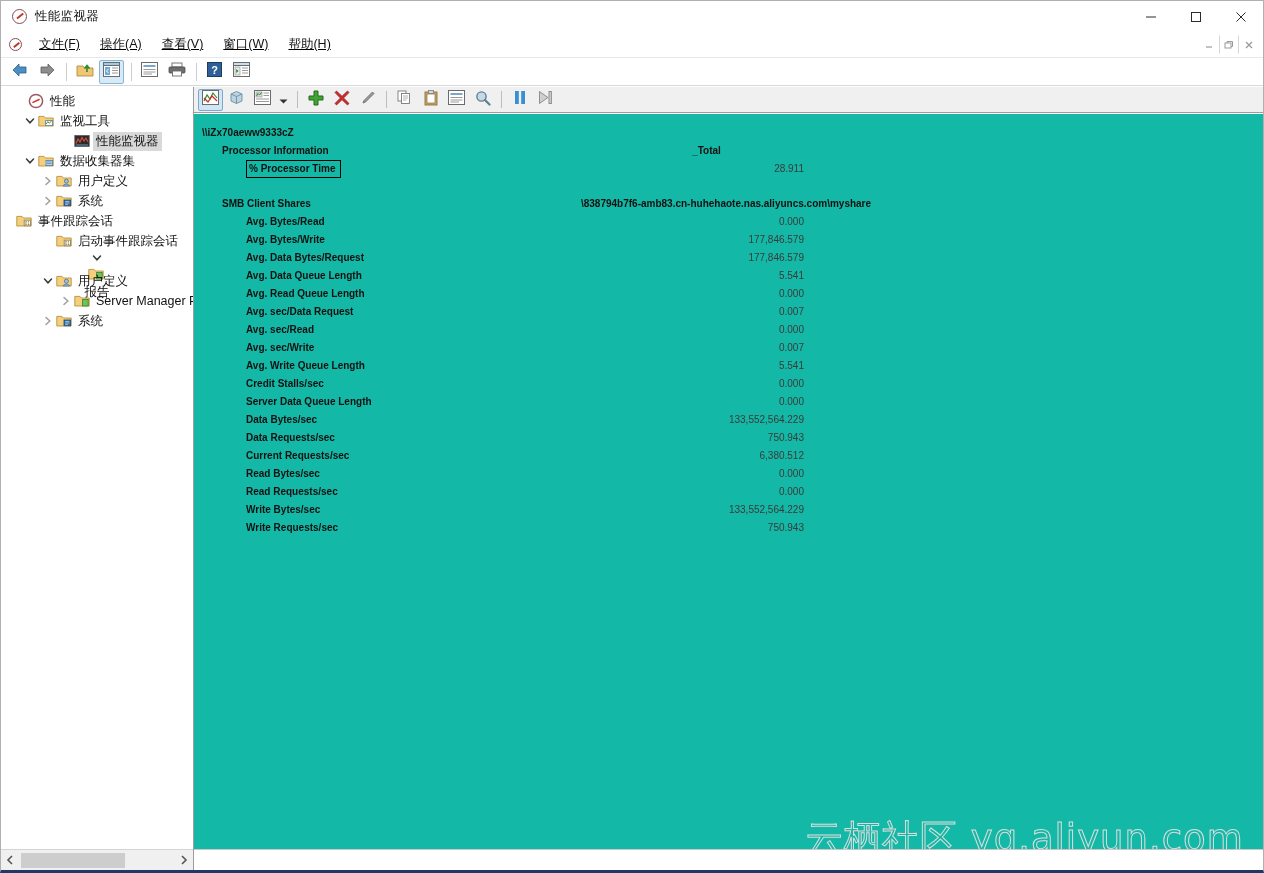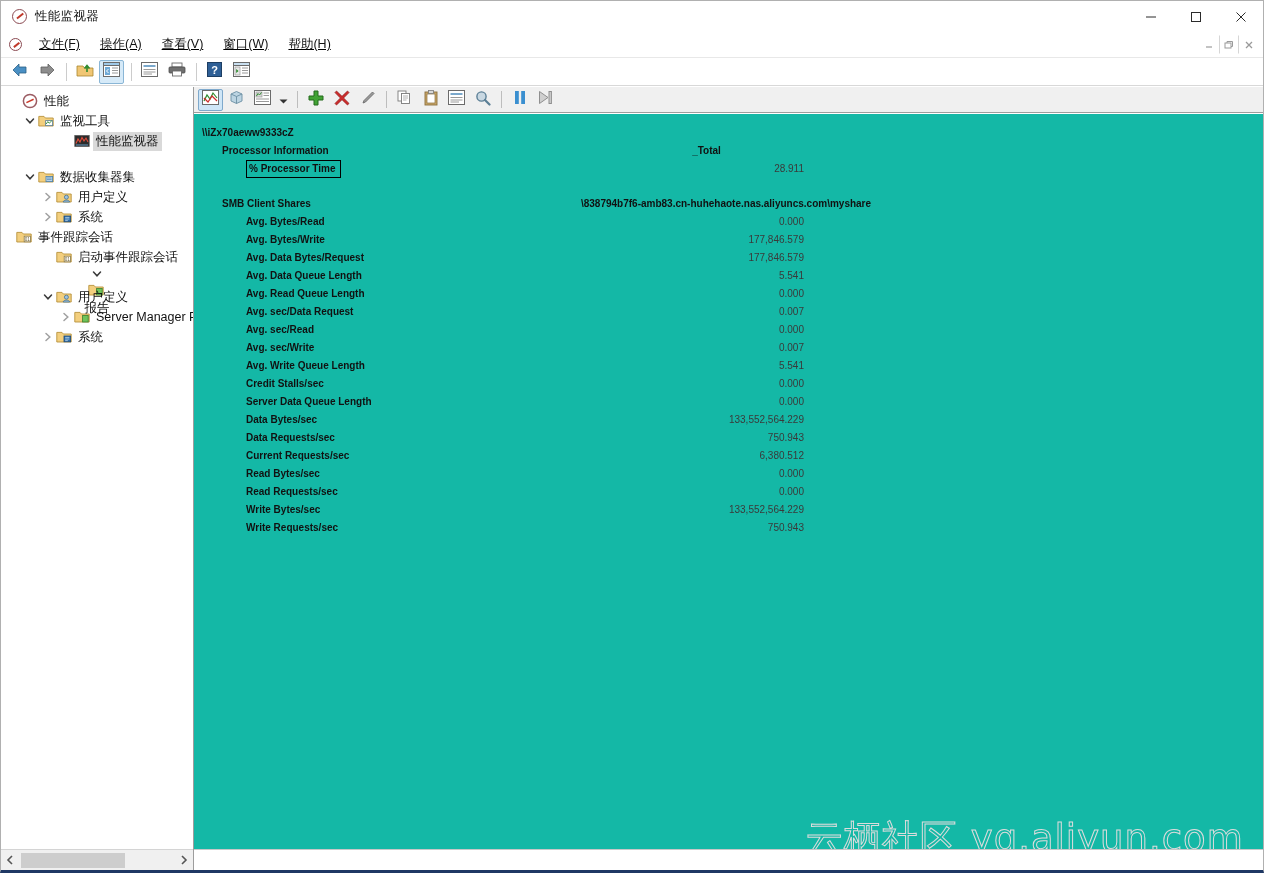--- a/index.html
+++ b/index.html
@@ -424,21 +424,21 @@
           <path d="M9 6 H15 M9 8.5 H15 M9 11 H15" stroke="#9a9a9a" stroke-width="1"></path>
         </svg>
       </span>
     </div>
   </div>
 
   <div class="body-split">
 
     <div class="tree-panel">
       <div class="tree-scrollarea" id="tree-rows">
-          <div class="tree-row" style="padding-left: 6px;">
+          <div class="tree-row" style="padding-left: 12px;">
             <span class="chev"></span>
             <span class="tico">
               <svg width="16" height="16" viewBox="0 0 16 16">
                 <circle cx="8" cy="8" r="6.6" fill="#fff" stroke="#9b5b62" stroke-width="1.5"></circle>
                 <path d="M4.4 9.6 L11.6 6.2" stroke="#cc3b2b" stroke-width="1.6"></path>
               </svg>
             </span>
             <span class="label">性能</span>
           </div>
           <div class="tree-row" style="padding-left: 22px;">
@@ -460,21 +460,21 @@
             <span class="chev"></span>
             <span class="tico">
               <svg width="16" height="16" viewBox="0 0 16 16">
                 <rect x="0.8" y="2.5" width="14.4" height="11" fill="#2b2b2b" stroke="#5b5b5b" stroke-width="0.8"></rect>
                 <path d="M2 10.5 L4 6 L6 9 L8 4.5 L10 8 L12 5 L14 9" fill="none" stroke="#e04b3a" stroke-width="1.1"></path>
                 <path d="M2 12 H14" stroke="#6ea9d6" stroke-width="0.9"></path>
               </svg>
             </span>
             <span class="label">性能监视器</span>
           </div>
-          <div class="tree-row" style="padding-left: 22px; margin-top: 16px;">
+          <div class="tree-row" style="padding-left: 22px;">
             <span class="chev">
               <svg width="10" height="10" viewBox="0 0 10 10">
                 <path d="M1.5 3 L5 6.8 L8.5 3" fill="none" stroke="#3a3a3a" stroke-width="1.5" stroke-linecap="round"></path>
               </svg>
             </span>
             <span class="tico">
               <svg width="16" height="16" viewBox="0 0 16 16">
                 <path d="M0.8 3.4 H6 L7.4 5 H15.2 V13 H0.8 Z" fill="#f3cf7e" stroke="#b8923c" stroke-width="0.9" stroke-linejoin="round"></path>
                 <rect x="8" y="7.4" width="6.6" height="5.2" fill="#bcd8ef" stroke="#4a7fa8" stroke-width="0.8"></rect>
                 <path d="M9 9 H13.6 M9 10.6 H13.6" stroke="#4a7fa8" stroke-width="0.7"></path>

